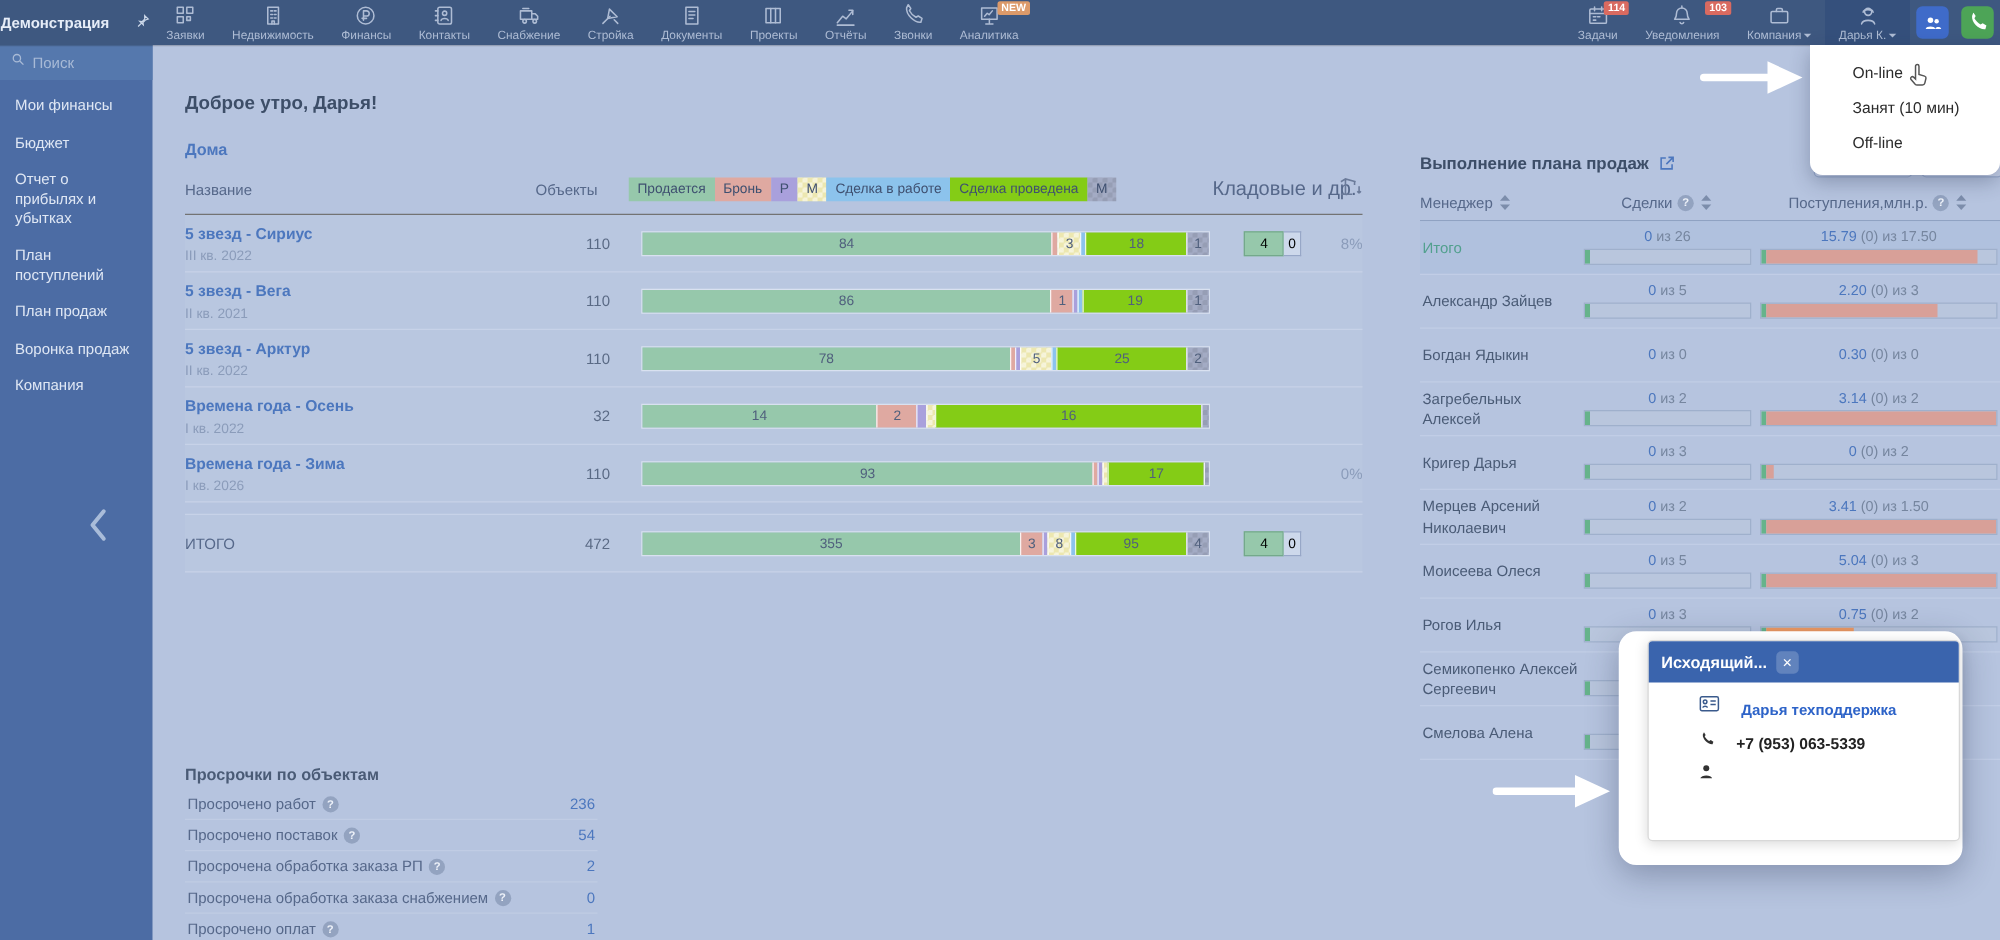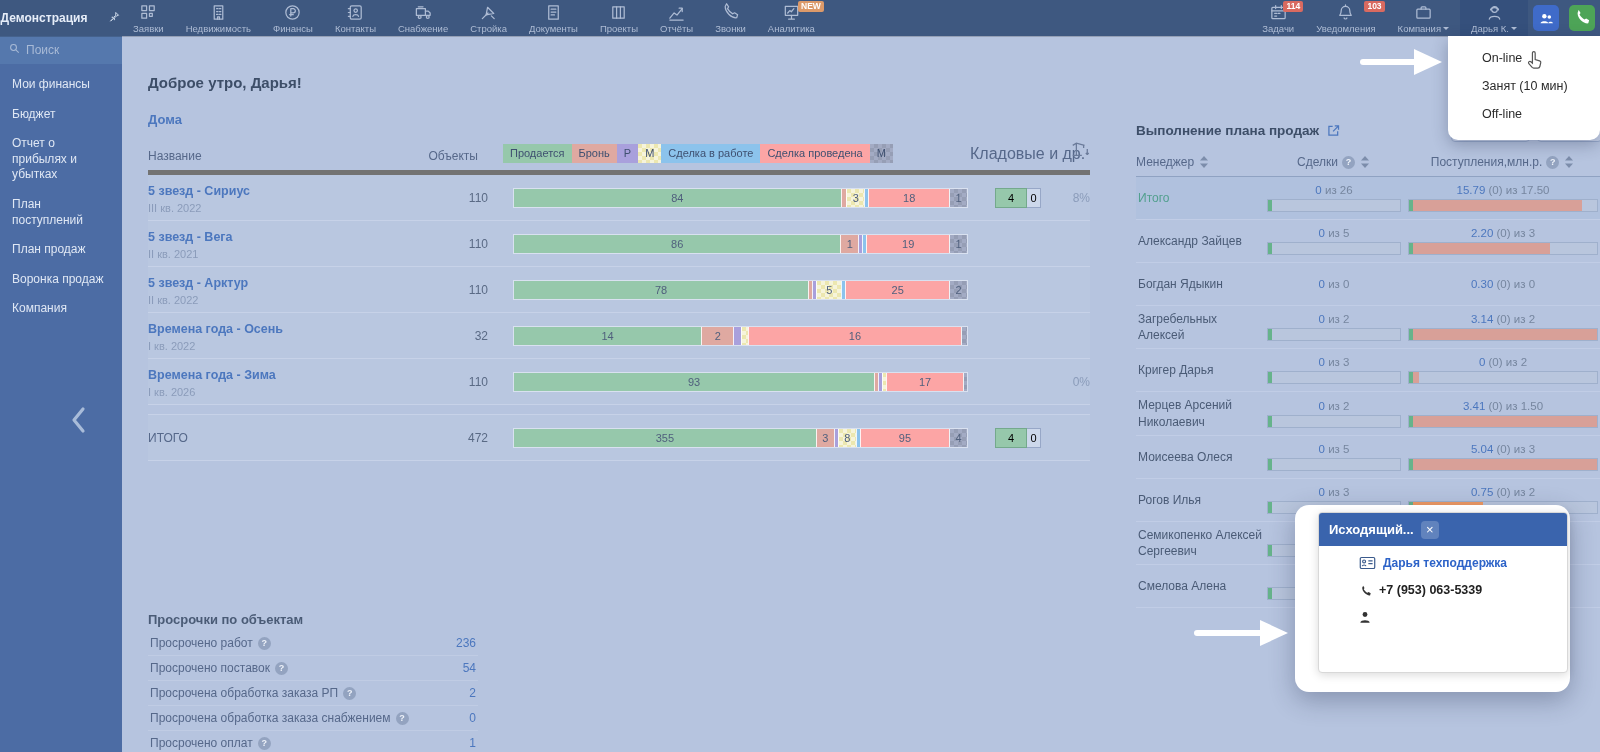--- a/index.html
+++ b/index.html
@@ -31,21 +31,21 @@
   .search input::placeholder { color:#a8bad6; }
   .side-list { padding-top:6px; }
   .side-item { padding:7px 12px; color:#dfe7f4; font-size:12px; line-height:1.3; cursor:pointer; }
   .collapse-btn { position:absolute; left:68px; top:368px; cursor:pointer; }
 
   
   .greeting { position:absolute; left:148px; top:74px; font-size:15px; font-weight:bold; color:#3d4e68; }
 
   .homes { position:absolute; left:148px; top:112px; width:942px; }
   .homes-title { font-size:13px; font-weight:bold; color:#4c77be; }
-  .hheader { display:flex; align-items:flex-end; margin-top:12px; padding-bottom:7px; border-bottom:5px solid #737373; }
+  .hheader { display:flex; align-items:center; margin-top:12px; padding-bottom:7px; border-bottom:1px solid #737373; }
   .c-name { width:290px; font-size:12px; color:#56688a; }
   .c-obj { width:50px; text-align:right; font-size:12px; color:#56688a; }
   .legend { width:455px; display:flex; margin-left:25px; }
   .chip { height:19px; line-height:19px; text-align:center; font-size:11px; color:#3f5070; padding:0 7px; white-space:nowrap; }
   .c-storage { margin-left:27px; width:92px; font-size:16px; color:#56688a; white-space:nowrap; }
   .c-crane { margin-left:8px; }
   .hrow { display:flex; align-items:center; min-height:46px; border-bottom:1px solid #c7d2e8; background:rgba(255,255,255,.05); }
   .hname { width:290px; }
   .hname a { font-size:12.5px; font-weight:bold; color:#4c77be; text-decoration:none; cursor:pointer; }
   .hq { font-size:11px; color:#8b9cba; margin-top:3px; }
@@ -55,21 +55,21 @@
   .seg { font-size:11px; line-height:18px; text-align:center; color:#50607d; overflow:hidden; }
   .seg + .seg { border-left:1px solid rgba(255,255,255,.85); }
   .seg-green  { background:#96c8ab; }
   .seg-salmon { background:#dfa9a1; }
   .seg-purple { background:#a9a0dc; }
   .seg-yellow { background:#ece7b0;
     background-image:linear-gradient(45deg, rgba(255,255,255,.55) 25%, transparent 25%, transparent 75%, rgba(255,255,255,.55) 75%),
                      linear-gradient(45deg, rgba(255,255,255,.55) 25%, transparent 25%, transparent 75%, rgba(255,255,255,.55) 75%);
     background-size:8px 8px; background-position:0 0,4px 4px; }
   .seg-blue   { background:#8cc3ec; }
-  .seg-light  { background:#fca5a5; }
+  .seg-light  { background:#84cc16; }
   .seg-dark   { background:#a3abc4;
     background-image:linear-gradient(45deg, rgba(0,0,0,.08) 25%, transparent 25%, transparent 75%, rgba(0,0,0,.08) 75%),
                      linear-gradient(45deg, rgba(0,0,0,.08) 25%, transparent 25%, transparent 75%, rgba(0,0,0,.08) 75%);
     background-size:8px 8px; background-position:0 0,4px 4px; }
   .hstore { width:46px; margin-left:27px; display:flex; height:20px; }
   .hstore .sb { font-size:11px; line-height:18px; text-align:center; }
   .sb-green { flex:2.4; background:#96c8ab; border:1px solid #74a98c; }
   .sb-white { flex:1; background:#cdd8eb; border:1px solid #97a7c7; border-left:none; }
   .hpct { flex:1; text-align:right; font-size:12px; color:#8b9cba; }
   .hspacer { height:10px; border-bottom:1px solid #c7d2e8; }
@@ -116,21 +116,21 @@
   
   .status-panel { position:absolute; left:1448px; top:36px; width:152px; height:104px; background:#fff; border-radius:0 0 10px 10px; box-shadow:0 5px 16px rgba(30,40,70,.3); z-index:60; padding-top:8px; }
   .status-item { padding:7px 10px 7px 34px; font-size:12.5px; color:#2b2b2b; cursor:pointer; }
   .hand-cursor { position:absolute; left:76px; top:14px; width:22px; height:24px; z-index:61; }
 
   .call-card { position:absolute; left:1295px; top:505px; width:275px; height:187px; background:#fff; border-radius:14px; box-shadow:0 8px 26px rgba(30,40,70,.32); z-index:55; }
   .call-popup { position:absolute; left:1318px; top:512px; width:250px; height:161px; background:#fff; border:1px solid #d8d8d8; border-radius:4px; z-index:60; display:flex; flex-direction:column; box-shadow:0 2px 10px rgba(0,0,0,.15); }
   .cp-head { height:33px; background:#3a64ad; border-radius:3px 3px 0 0; display:flex; align-items:center; padding:0 10px; color:#fff; font-size:13px; font-weight:bold; gap:7px; }
   .cp-close { width:18px; height:18px; border-radius:4px; background:rgba(255,255,255,.2); color:#fff; font-size:13px; font-weight:normal; display:flex; align-items:center; justify-content:center; cursor:pointer; }
   .cp-body { padding:10px 12px 0; flex:1; }
-  .cp-row { display:flex; align-items:flex-start; gap:7px; margin-bottom:9px;padding-left:28px; }
+  .cp-row { display:flex; align-items:flex-end; gap:17px; margin-bottom:9px;padding-left:28px; }
   .cp-link { font-size:12px; font-weight:bold; color:#2d63c8; text-decoration:none; cursor:pointer; }
   .cp-phone { font-size:12.5px; font-weight:bold; color:#222; }
   .cp-foot { border-top:1px solid #e2e2e2; padding:8px 10px; display:flex; justify-content:space-between; }
   .cp-btn { border:1px solid #999; border-radius:4px; background:#fff; padding:3px 7px; font-size:11px; color:#333; font-family:inherit; cursor:pointer; }
 
   .arrow { position:absolute; z-index:70; }
 </style>
 </head>
 <body>
 

